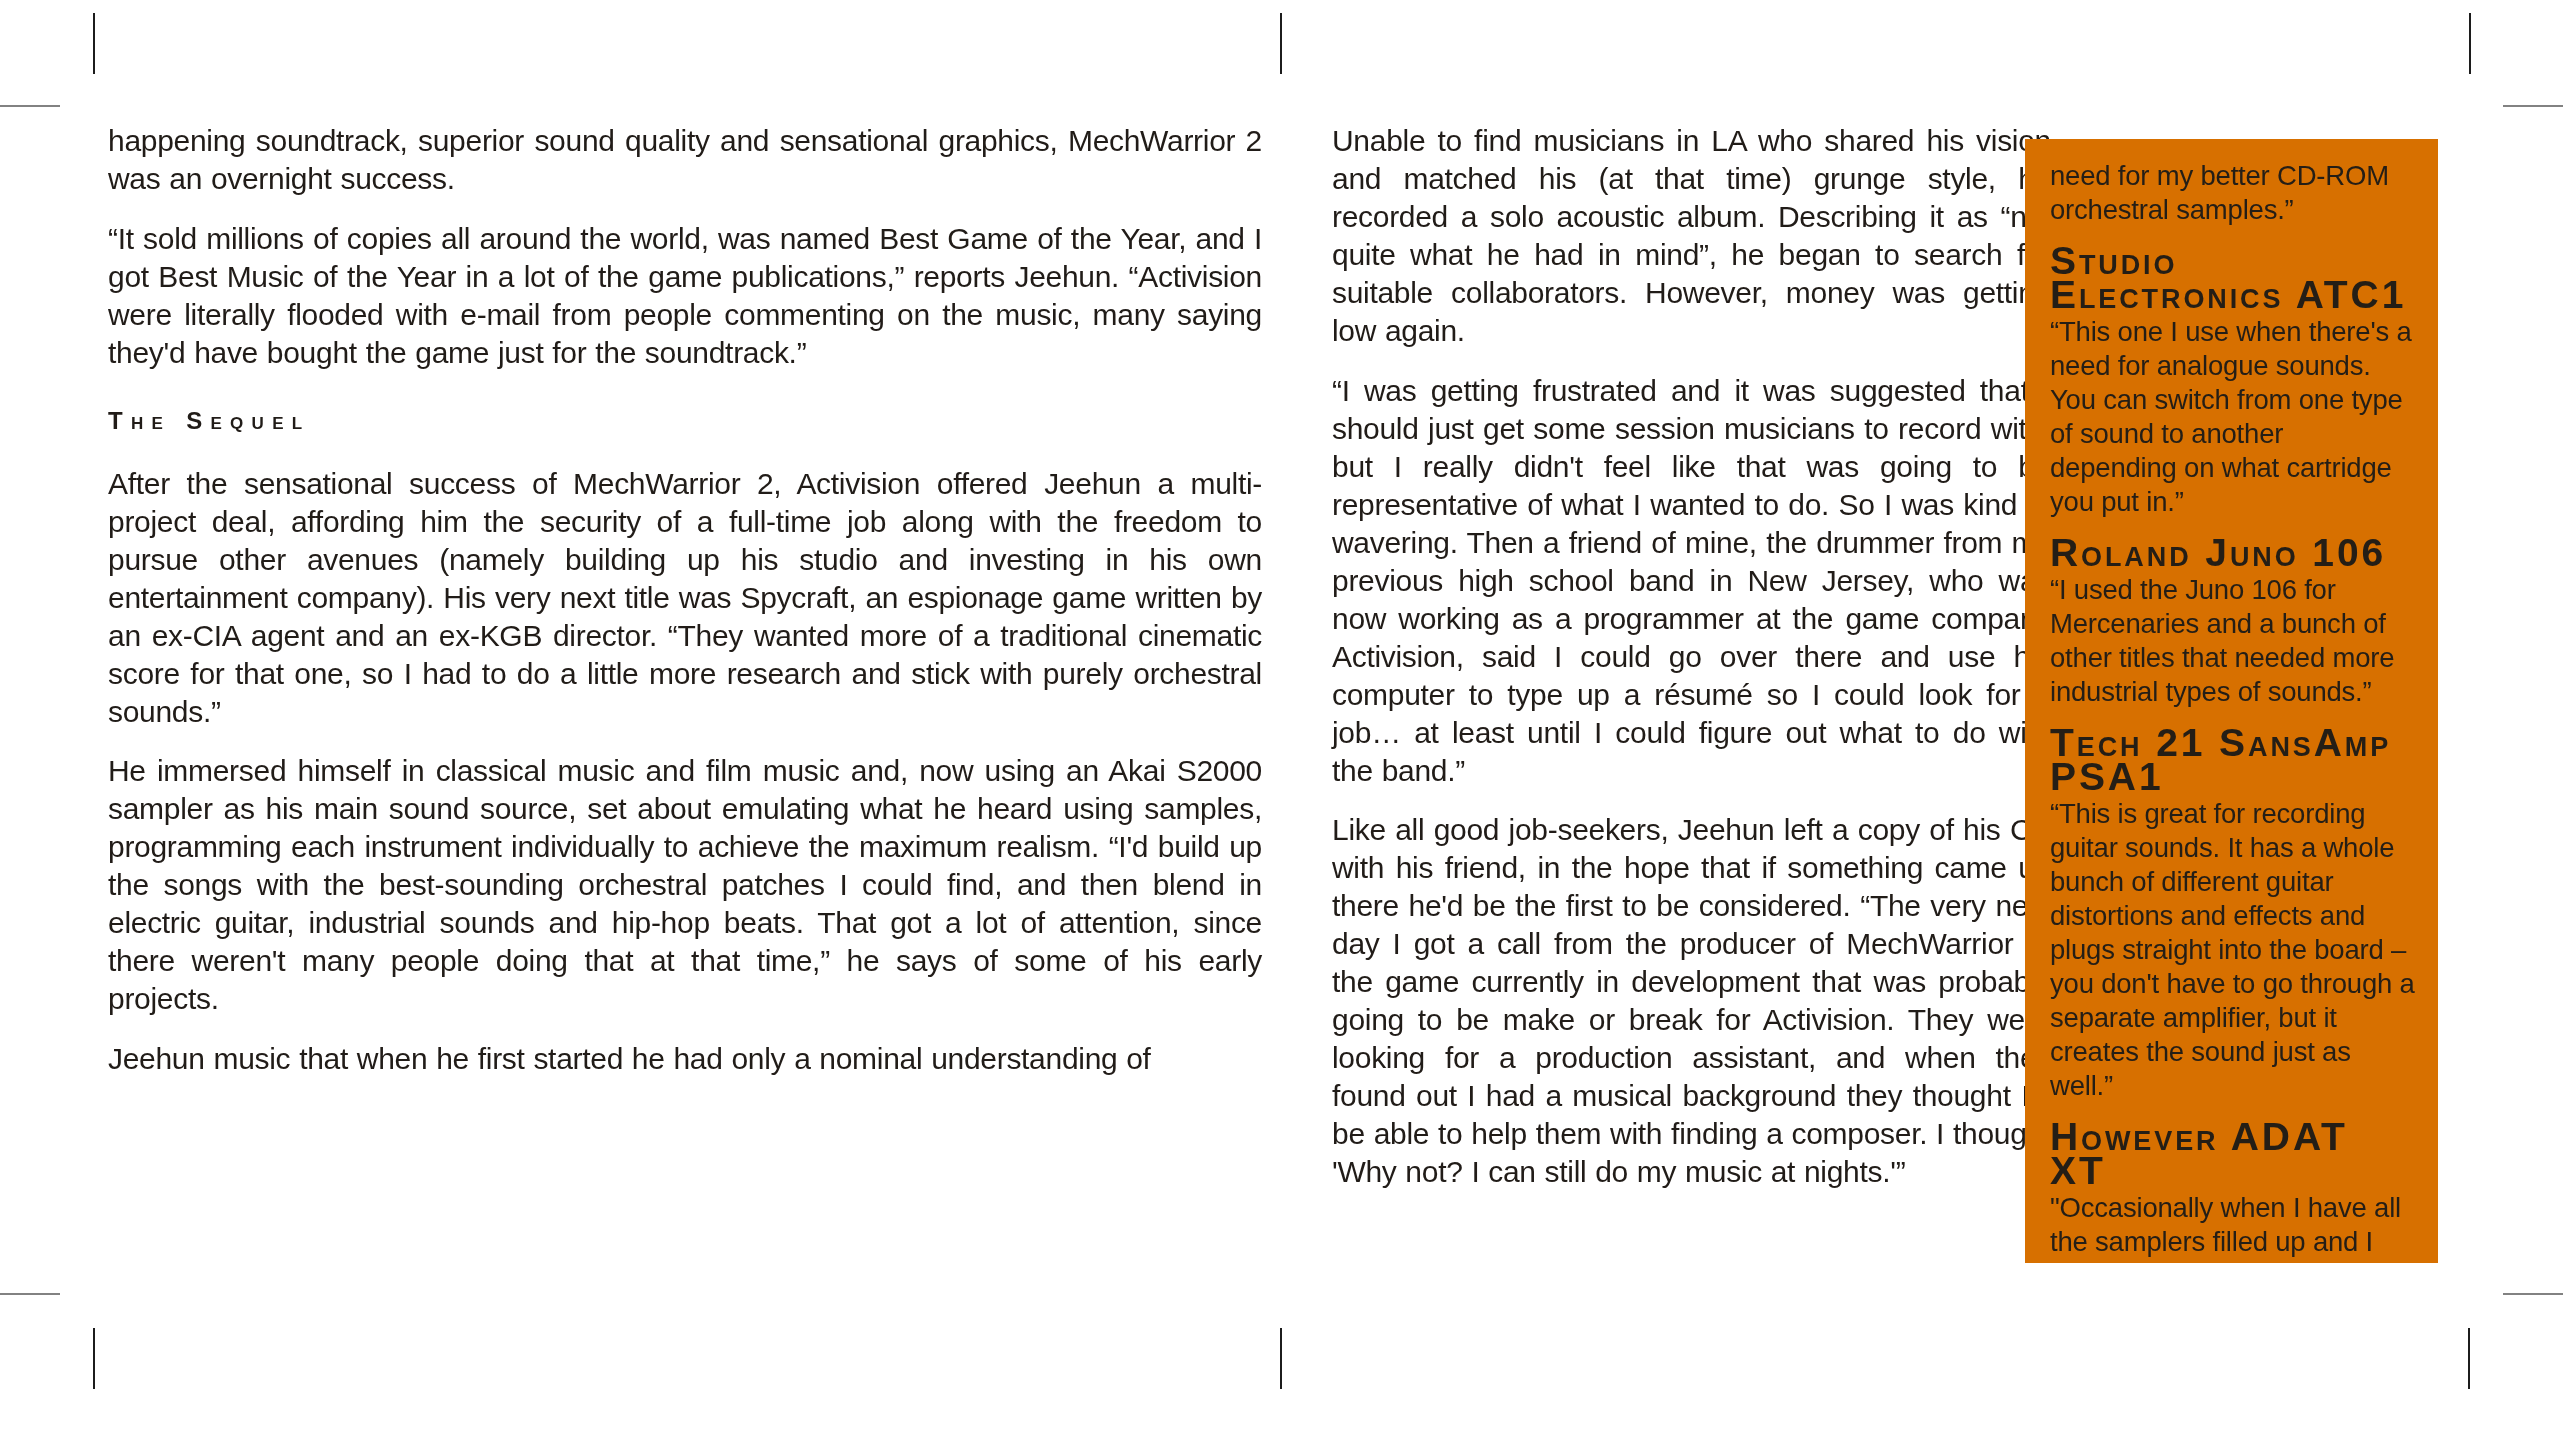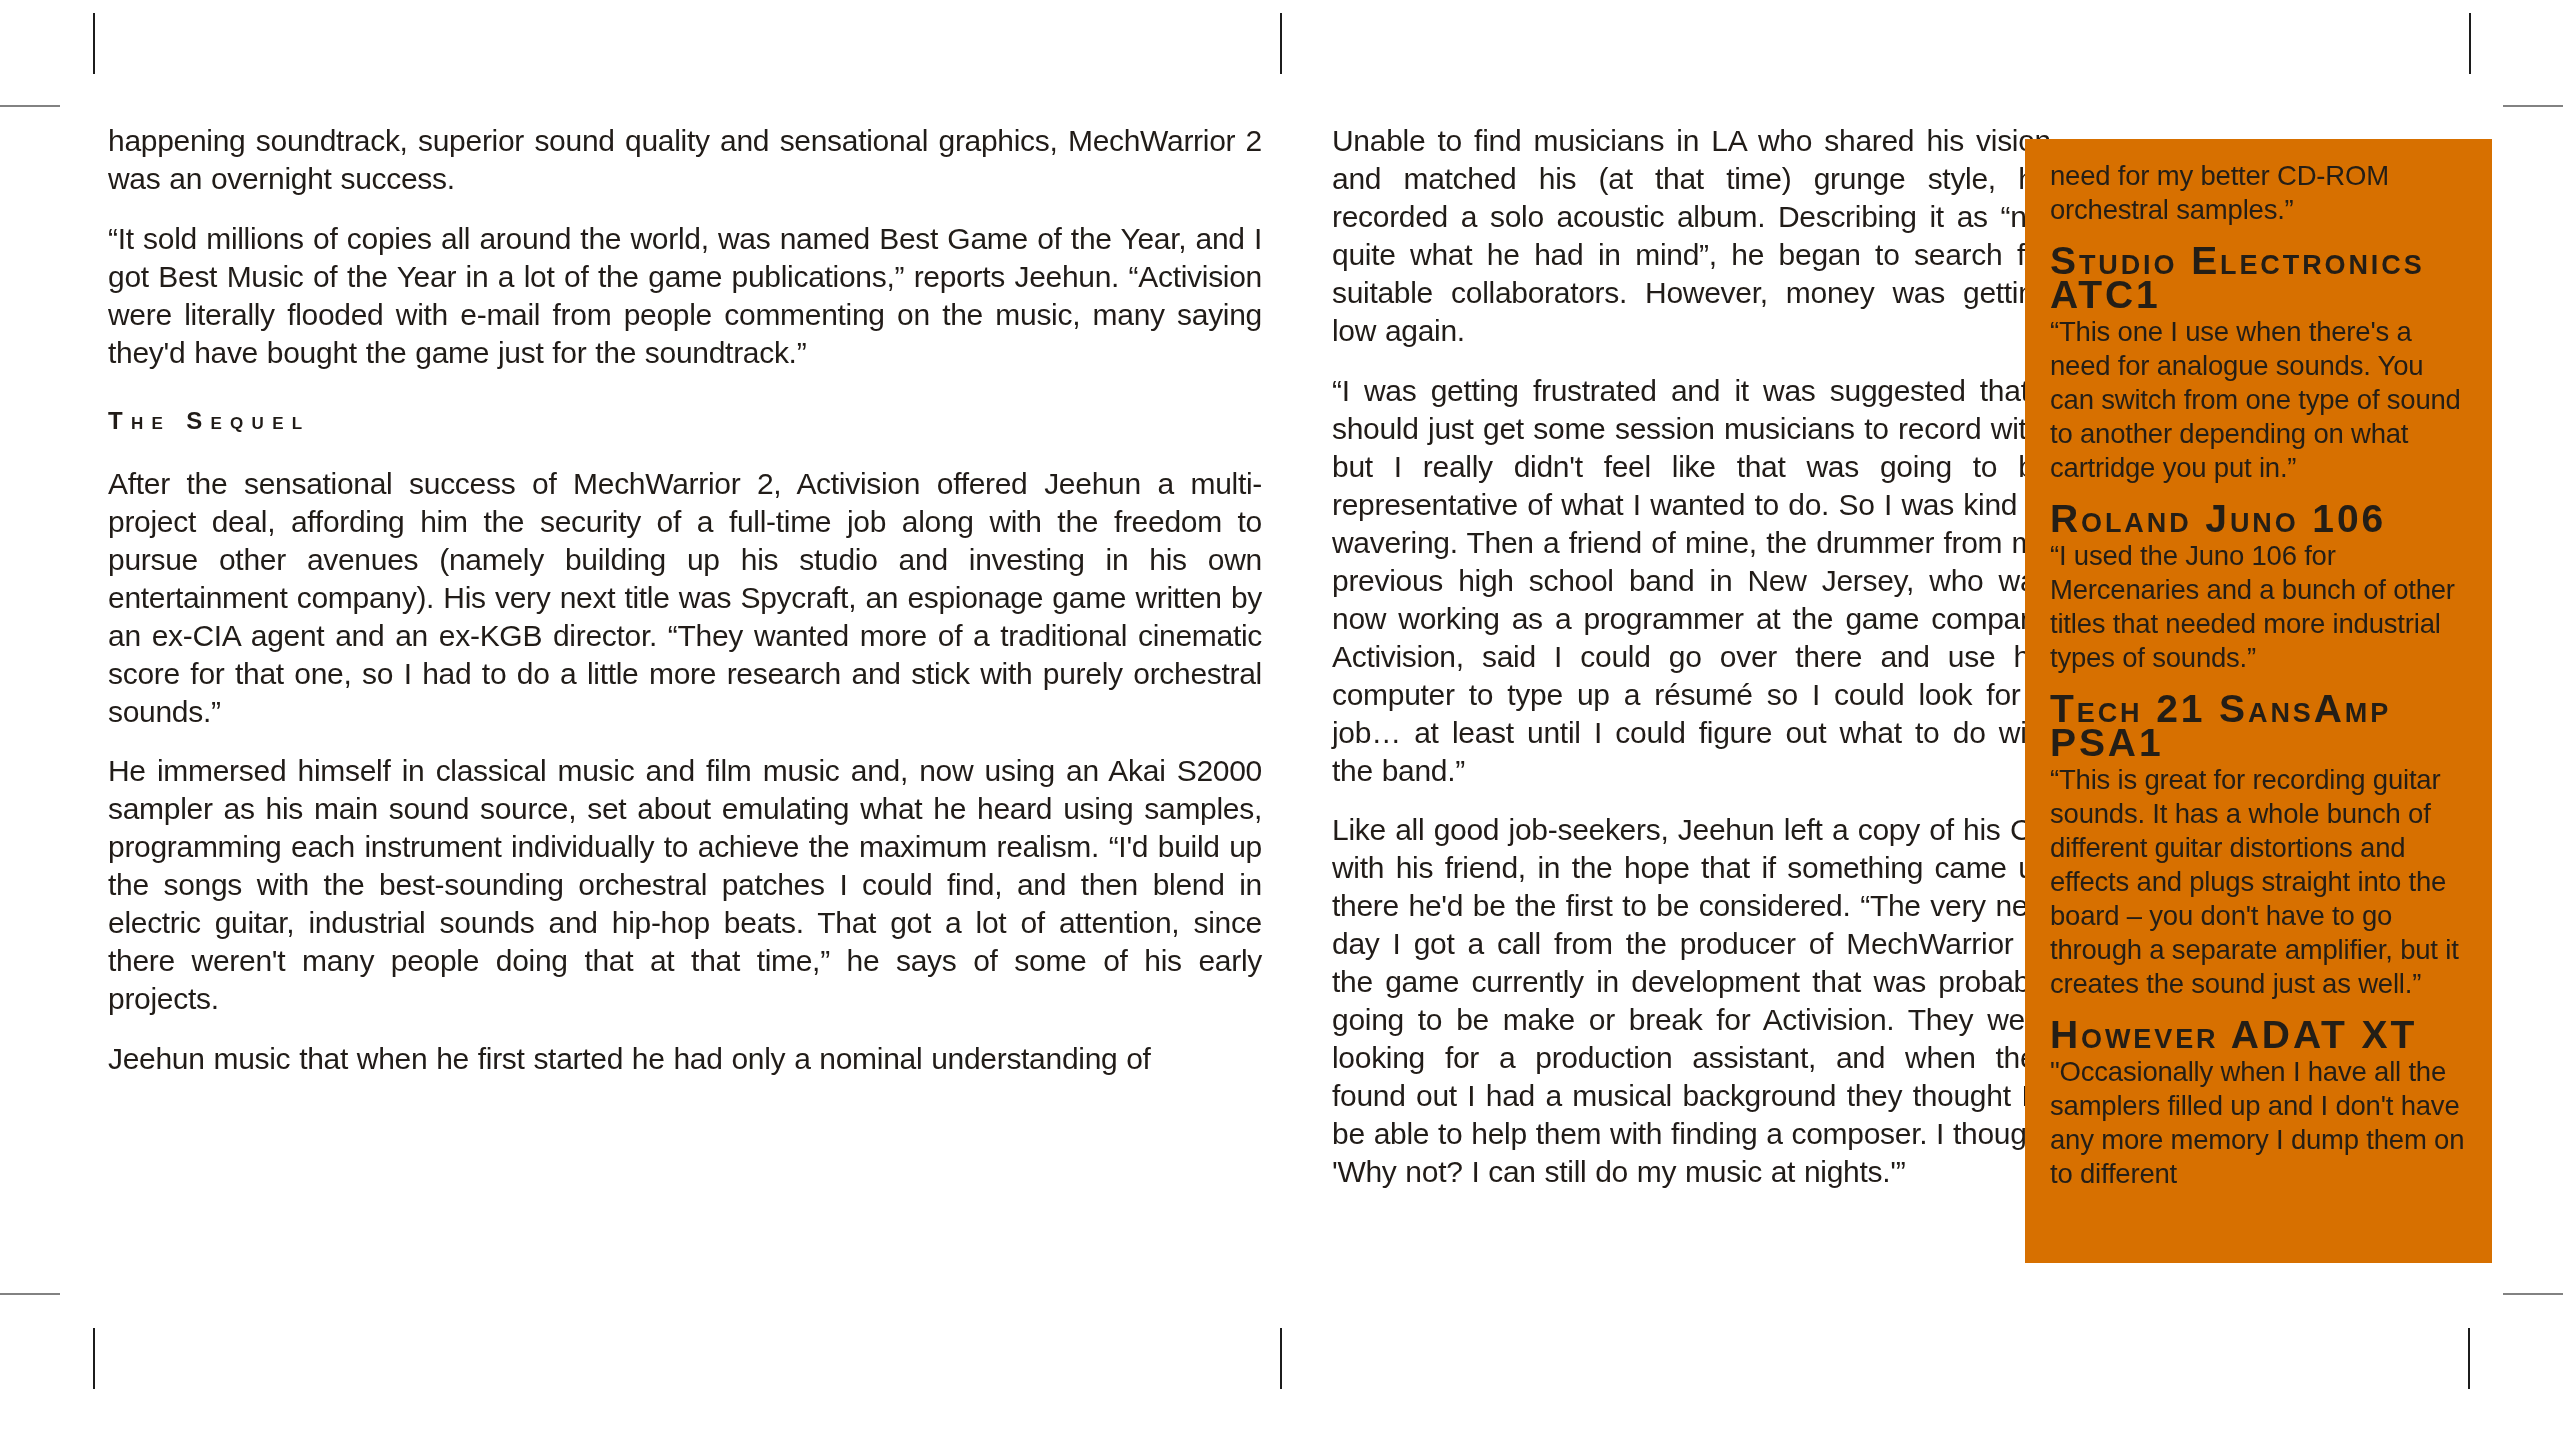--- a/index.html
+++ b/index.html
@@ -25,21 +25,21 @@
     font-variant:small-caps;
     font-weight:700;
     font-size:24px;line-height:38px;
     letter-spacing:8.3px;
     margin:30px 0 25px 0;
   }
   
   .sidebar{
     position:absolute;
     left:2025px;top:139px;
-    width:467px;height:1124px;
+    width:413px;height:1124px;
     box-sizing:border-box;
     padding:20px 23px 0 25px;
     background:#D77000;
     overflow:hidden;
     text-align:left;
   }
   .sidebar-quote{
     font-size:27.5px;line-height:34px;
     margin:0 0 8.3px 0;
     letter-spacing:-0.2px;

